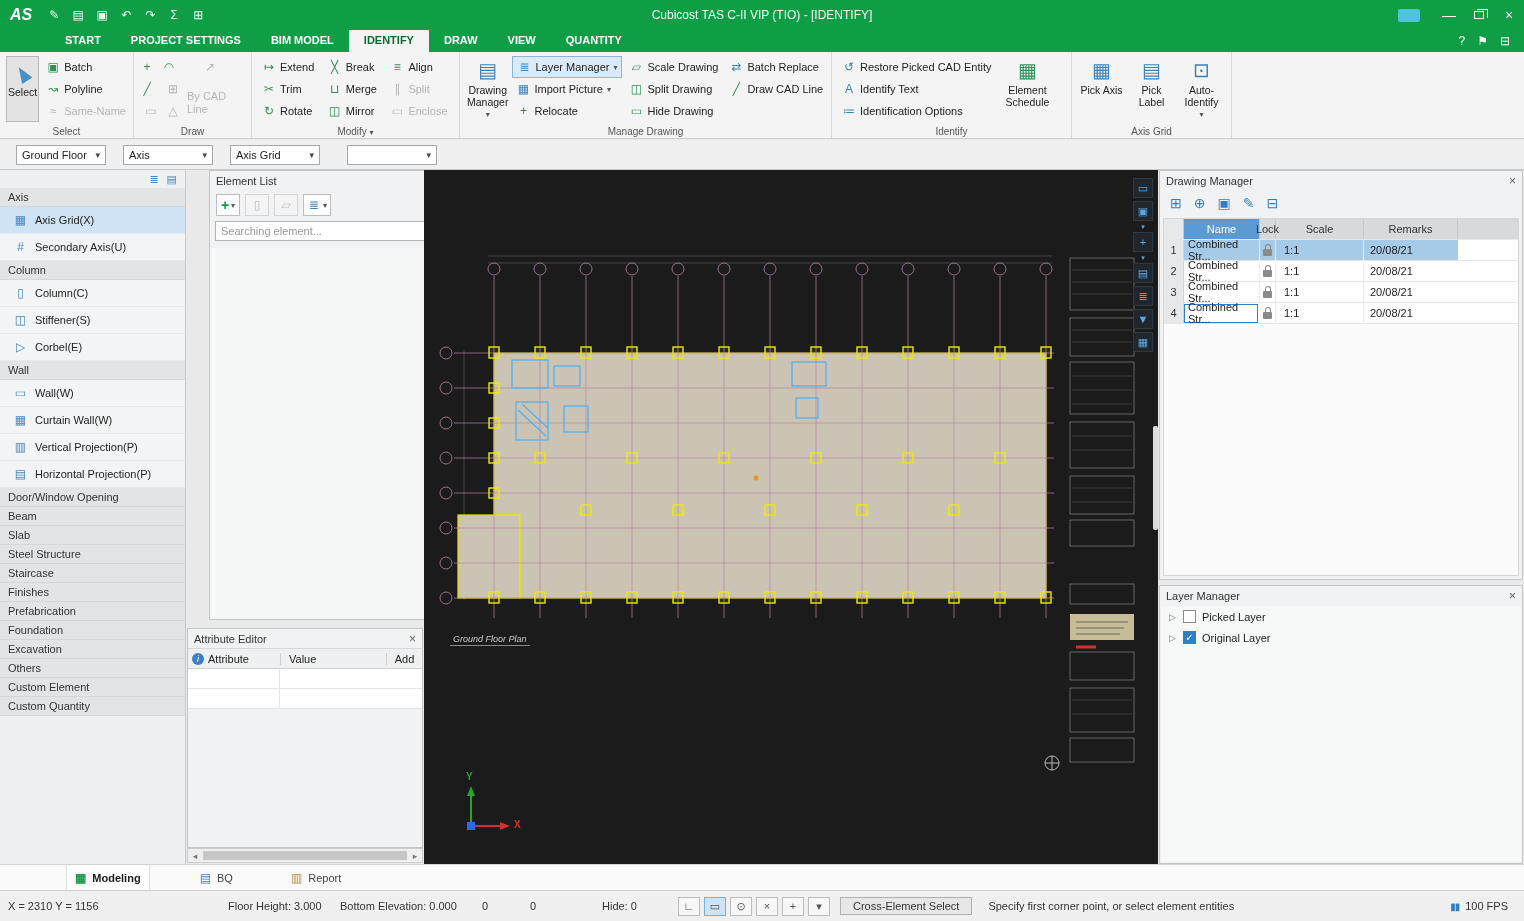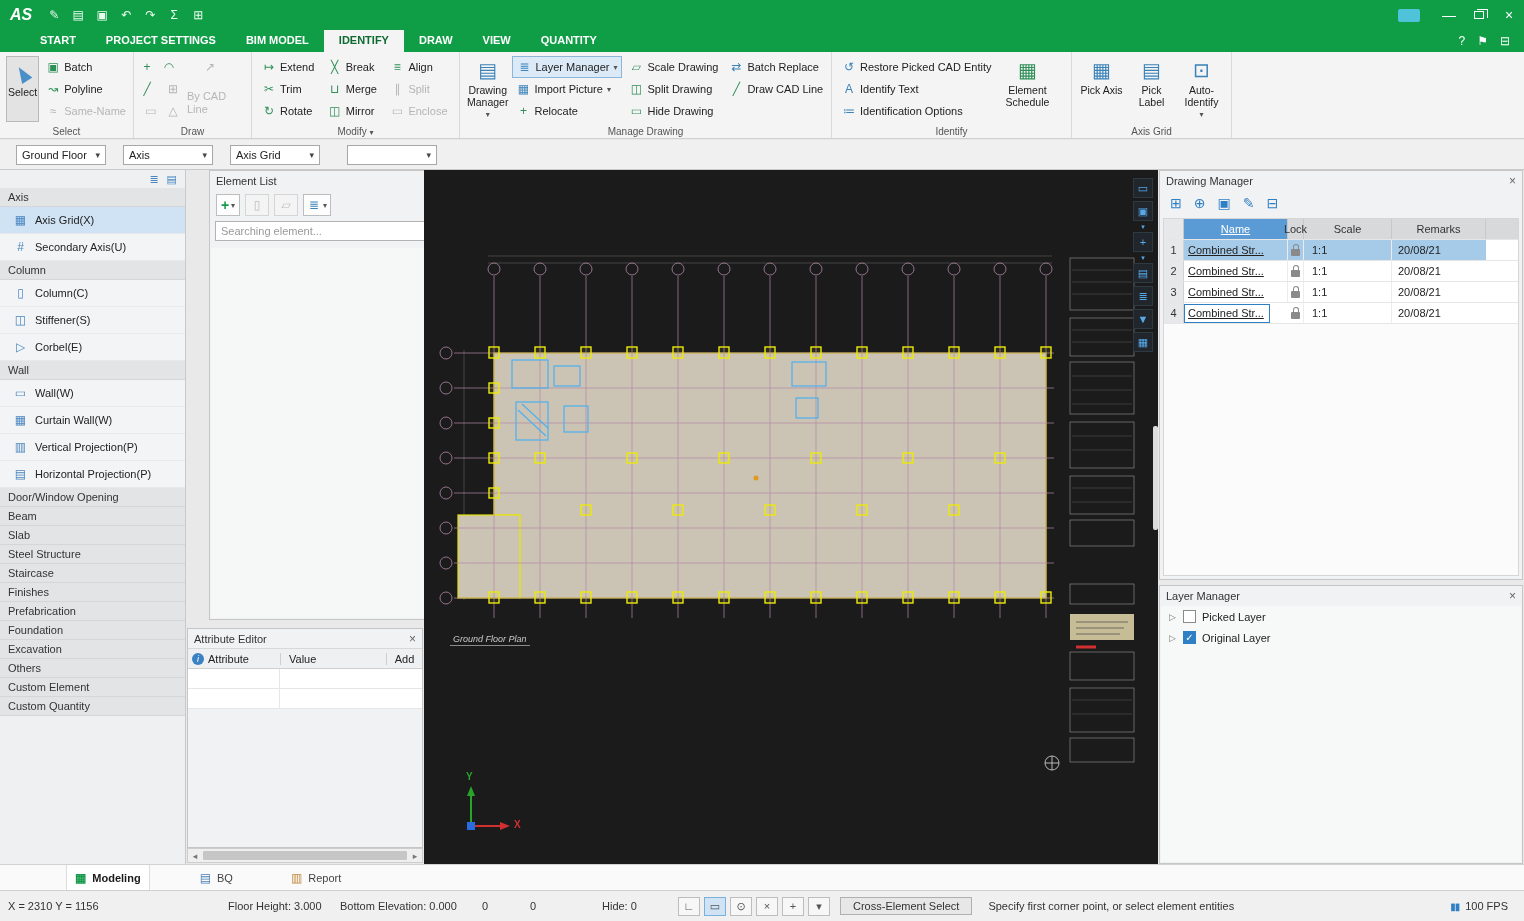--- a/index.html
+++ b/index.html
@@ -14,21 +14,21 @@
   .qa-icon { width:24px; text-align:center; font-size:12px; color:#eafbef; cursor:default; }
   .title-text { position:absolute; left:0; right:0; text-align:center; font-size:12px; color:#f2fff6; pointer-events:none; }
   .win-btns { margin-left:auto; display:flex; align-items:center; z-index:6; }
   .teal-chip { width:22px; height:13px; background:#4fc3d9; border-radius:2px; margin-right:14px; }
   .win-btn { width:30px; height:30px; display:flex; align-items:center; justify-content:center; font-size:14px; color:#fff; }
   .restore-glyph { width:10px; height:8px; border:1px solid #fff; position:relative; }
   .restore-glyph::before { content:""; position:absolute; top:-3px; left:2px; width:10px; height:8px; border:1px solid #fff; border-bottom:none; border-left:none; }
 
   
   .tabrow { position:absolute; top:30px; left:0; right:0; height:22px; background:#0f9e46;
-            display:flex; align-items:stretch; padding-left:25px; z-index:4; }
+            display:flex; align-items:stretch; padding-left:50px; z-index:4; }
   .rtab { padding:4px 15px 0; color:#fff; font-weight:bold; font-size:11px; }
   .rtab.active { background:#f4f4f4; color:#0d6b31; }
   .tabrow-right { margin-left:auto; display:flex; align-items:center; gap:12px; padding-right:14px; color:#fff; font-size:12px; }
 
   
   .ribbon { position:absolute; top:52px; left:0; right:0; height:87px; background:#f4f4f4;
             border-bottom:1px solid #cfcfcf; display:flex; }
   .rgroup { position:relative; border-right:1px solid #dadada; padding:4px 6px 14px; }
   .rg-content { display:flex; gap:3px; }
   .rgroup-label { position:absolute; bottom:1px; left:0; right:0; text-align:center; font-size:10px; color:#555; }
@@ -109,21 +109,21 @@
   .nav-sep { color:#56a8e8; font-size:7px; line-height:5px; }
   .canvas-scroll { position:absolute; right:0; top:256px; width:5px; height:104px; background:#dcdcdc; border-radius:2px; }
 
   
   .dmgr { position:absolute; top:170px; left:1159px; width:364px; height:410px; }
   .dm-toolbar { height:26px; display:flex; align-items:center; gap:12px; padding:0 10px; color:#2f7fc4; font-size:14px; }
   .dm-list { position:absolute; top:47px; left:3px; right:3px; bottom:3px; background:#fbfbfc; border:1px solid #d6d6d6; }
   .dm-row { display:flex; height:21px; border-bottom:1px solid #e6e6e6; background:#fff; }
   .dm-row > div { display:flex; align-items:center; font-size:11px; }
   .dmc-num { width:20px; justify-content:center; background:#e6e8e9; border-right:1px solid #d2d2d2; color:#333; }
-  .dmc-name { width:104px; padding-left:4px; border-right:1px solid #ececec;text-decoration:underline; }
+  .dmc-name { width:76px; padding-left:4px; border-right:1px solid #ececec; }
   .dmc-lock { width:16px; justify-content:center; border-right:1px solid #ececec; }
   .dmc-scale { width:88px; padding-left:8px; border-right:1px solid #ececec; }
   .dmc-rem { width:94px; padding-left:6px; }
   .dm-head { background:#d7d9da; }
   .dm-head > div { justify-content:center; padding-left:0 !important; border-right:1px solid #c6c8c9; color:#333; }
   .dm-head .dmc-name { background:#5b9bd5; color:#fff; }
   .dm-row.sel .dmc-name, .dm-row.sel .dmc-lock, .dm-row.sel .dmc-scale, .dm-row.sel .dmc-rem { background:#a6cbe9; }
   .name-edit { border:1px solid #2f7fc4; background:#fff; height:19px; margin:0 2px 0 0; padding-left:3px;
                width:86px; display:flex; align-items:center; }
   .lock { display:inline-block; width:9px; height:7px; background:#8a8a8a; border-radius:1px; position:relative; margin-top:4px; }
@@ -165,20 +165,21 @@
 
 <div class="titlebar">
   <span class="logo">AS</span>
   <span class="qa-icon">✎</span>
   <span class="qa-icon">▤</span>
   <span class="qa-icon">▣</span>
   <span class="qa-icon">↶</span>
   <span class="qa-icon">↷</span>
   <span class="qa-icon">Σ</span>
   <span class="qa-icon">⊞</span>
+  <div class="title-text">Cubicost TAS C-II VIP (TIO) - [IDENTIFY]</div>
   <div class="win-btns">
     <div class="teal-chip"></div>
     <div class="win-btn">—</div>
     <div class="win-btn">
         <span class="restore-glyph"></span>
       </div>
     <div class="win-btn">×</div>
   </div>
 </div>
 

